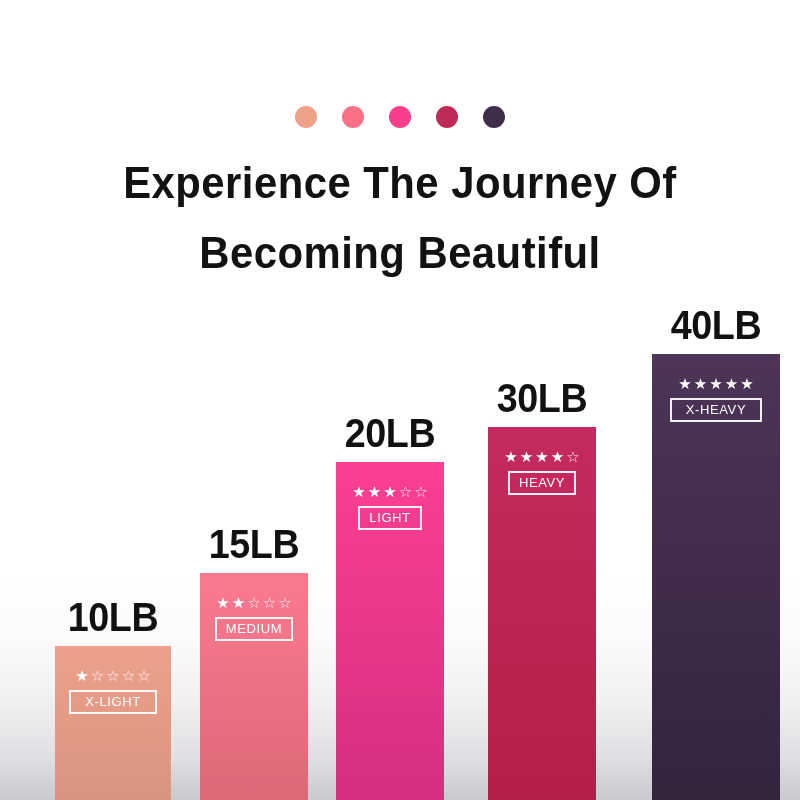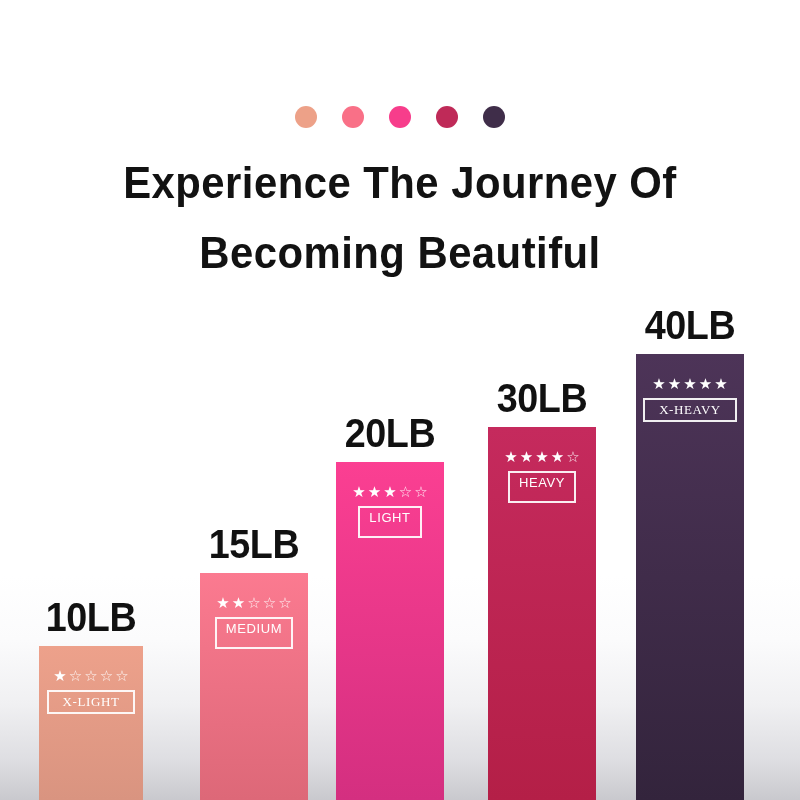--- a/index.html
+++ b/index.html
@@ -119,44 +119,44 @@
   }
   .stars .s { display:block; }
   .stars .s.empty { opacity:0.88; }
 
   .grade {
     border:2px solid rgba(255,255,255,0.92);
     color:#ffffff;
     font-size:13px;
     font-weight:500;
     letter-spacing:0.6px;
-    padding:3px 9px 12px;
+    padding:3px 9px 4px;
     line-height:1;
     white-space:nowrap;
   }
-  .grade.small-pad { padding:3px 14px 4px;font-family:Liberation Serif, serif; }
+  .grade.small-pad { padding:3px 14px 4px; }
 </style>
 </head>
 <body>
 
 <div id="dot-row">
     <span class="dot" style="background: rgb(237, 161, 136);"></span>
     <span class="dot" style="background: rgb(249, 112, 135);"></span>
     <span class="dot" style="background: rgb(247, 61, 139);"></span>
     <span class="dot" style="background: rgb(191, 42, 88);"></span>
     <span class="dot" style="background: rgb(63, 45, 73);"></span>
   </div>
 
 <h1 id="page-title">
   <span class="line">Experience The Journey Of</span>
   <span class="line">Becoming Beautiful</span>
 </h1>
 
 <div id="chart">
-    <div class="bar-group" style="left: 39px; width: 104px; height: 154px; border-radius: 6px;">
+    <div class="bar-group" style="left: 55px; width: 116px; height: 154px; border-radius: 6px;">
       <div class="bar-label">10LB</div>
       <div class="bar">
         <div class="bar-inner" style="background: linear-gradient(rgb(237, 161, 139) 0%, rgb(217, 148, 128) 100%);"></div>
         <div class="badge-block">
           <div class="stars">
             <span class="s">★</span>
             <span class="s empty">☆</span>
             <span class="s empty">☆</span>
             <span class="s empty">☆</span>
             <span class="s empty">☆</span>
@@ -206,21 +206,21 @@
             <span class="s">★</span>
             <span class="s">★</span>
             <span class="s">★</span>
             <span class="s">★</span>
             <span class="s empty">☆</span>
           </div>
           <div class="grade">HEAVY</div>
         </div>
       </div>
     </div>
-    <div class="bar-group" style="left: 636px; width: 108px; height: 446px;">
+    <div class="bar-group" style="left: 652px; width: 128px; height: 446px;">
       <div class="bar-label">40LB</div>
       <div class="bar">
         <div class="bar-inner" style="background: linear-gradient(rgb(77, 52, 88) 0%, rgb(51, 36, 60) 100%);"></div>
         <div class="badge-block">
           <div class="stars">
             <span class="s">★</span>
             <span class="s">★</span>
             <span class="s">★</span>
             <span class="s">★</span>
             <span class="s">★</span>

